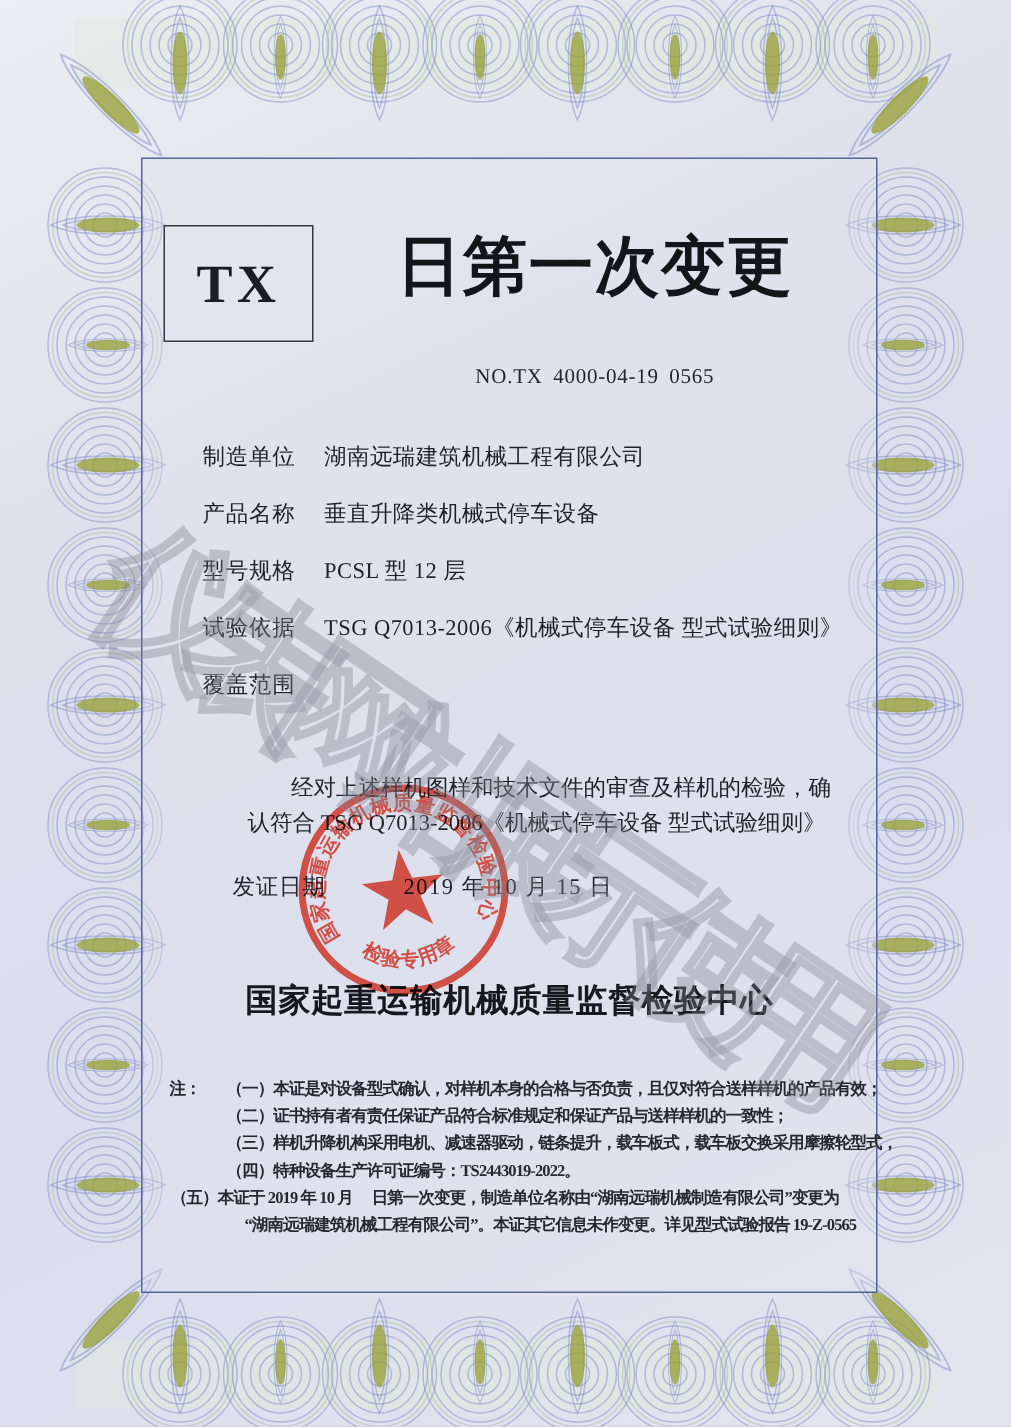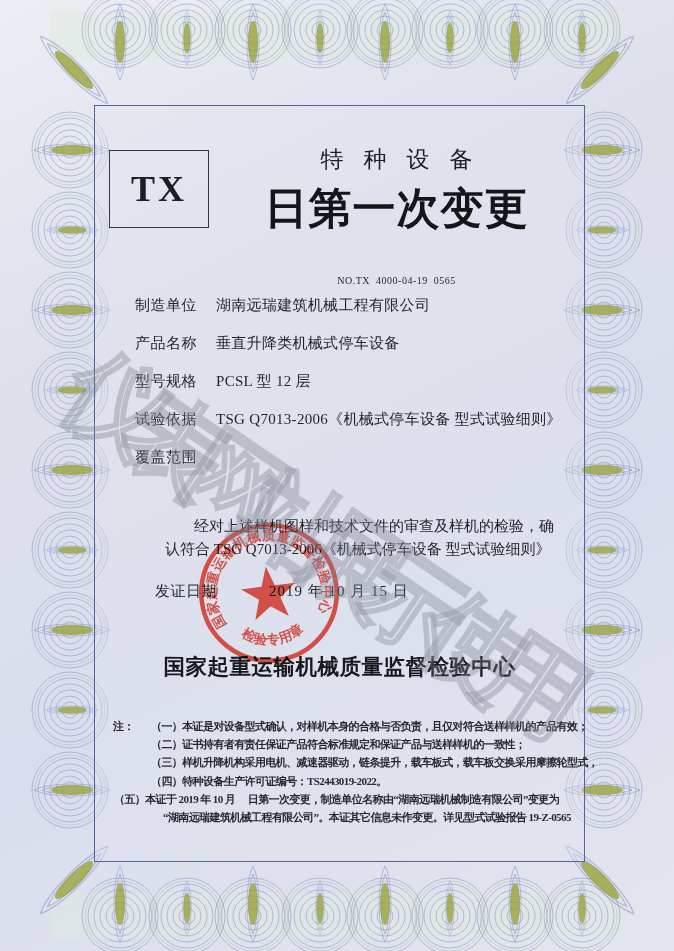--- a/index.html
+++ b/index.html
@@ -17,21 +17,21 @@
     border:1.5px solid #53639c;z-index:2;background:rgba(226,228,238,.35);
   }
   .txbox{
     position:absolute;left:14px;top:44px;width:98px;height:76px;
     border:1.5px solid #34363d;display:flex;align-items:center;justify-content:center;
     font-size:36px;font-weight:700;letter-spacing:3px;color:#1b1d24;
   }
   .titleblock{position:absolute;left:116px;right:2px;top:38px;text-align:center;}
   .title-small{font-size:23px;letter-spacing:20px;text-indent:20px;color:#1b1d24;}
   .title-large{font-size:43px;font-weight:700;letter-spacing:1px;margin-top:5px;color:#141519;}
-  .certno{font-size:10px;letter-spacing:.5px;word-spacing:3px;margin-top:37px;color:#23252c;}
+  .certno{font-size:14px;letter-spacing:.5px;word-spacing:3px;margin-top:37px;color:#23252c;}
   .fields{position:absolute;left:40px;top:192px;width:450px;}
   .frow{display:flex;margin-bottom:22.5px;font-size:15px;line-height:15.5px;}
   .flabel{flex:0 0 62px;letter-spacing:.5px;}
   .fvalue{margin-left:19px;letter-spacing:.3px;white-space:nowrap;}
   .conclusion{position:absolute;left:70px;top:409px;width:402px;font-size:15px;line-height:23px;text-indent:29px;}
   .daterow{position:absolute;left:28px;top:476px;display:flex;font-size:15px;margin-left:32px;}
   .datevalue{margin-left:52px;letter-spacing:1px;}
   .authority{position:absolute;left:0;right:0;top:546px;text-align:center;font-size:21.5px;font-weight:700;letter-spacing:.5px;color:#17181e;}
   .notes{position:absolute;left:16px;top:611px;right:4px;font-size:11px;line-height:18.2px;letter-spacing:-.6px;font-weight:600;color:#26282f;font-family:"Liberation Serif","DejaVu Serif",serif;}
   .noteslabel{position:absolute;left:2px;top:0;}
@@ -153,21 +153,20 @@
     <use href="#leafBig" transform="translate(602,790) rotate(90)"></use>
   </svg>
 
   <div class="inner">
 
     <div class="txbox">
       <span>TX</span>
     </div>
 
     <div class="titleblock">
-      <div class="title-small">特种设备</div>
       <div class="title-large">日第一次变更</div>
       <div class="certno">NO.TX 4000-04-19 0565</div>
     </div>
 
     <div class="fields">
       <div class="frow">
         <span class="flabel">制造单位</span>
         <span class="fvalue">湖南远瑞建筑机械工程有限公司</span>
       </div>
       <div class="frow">

